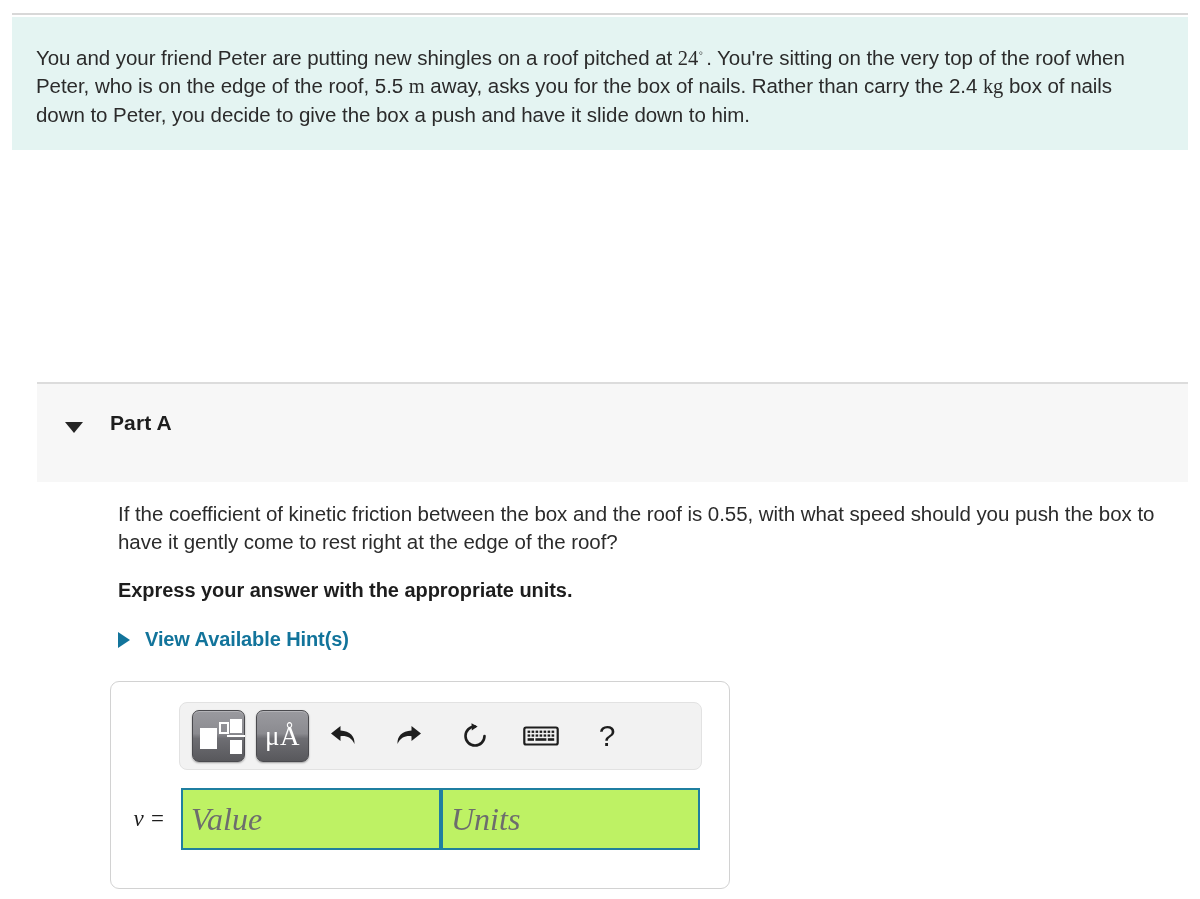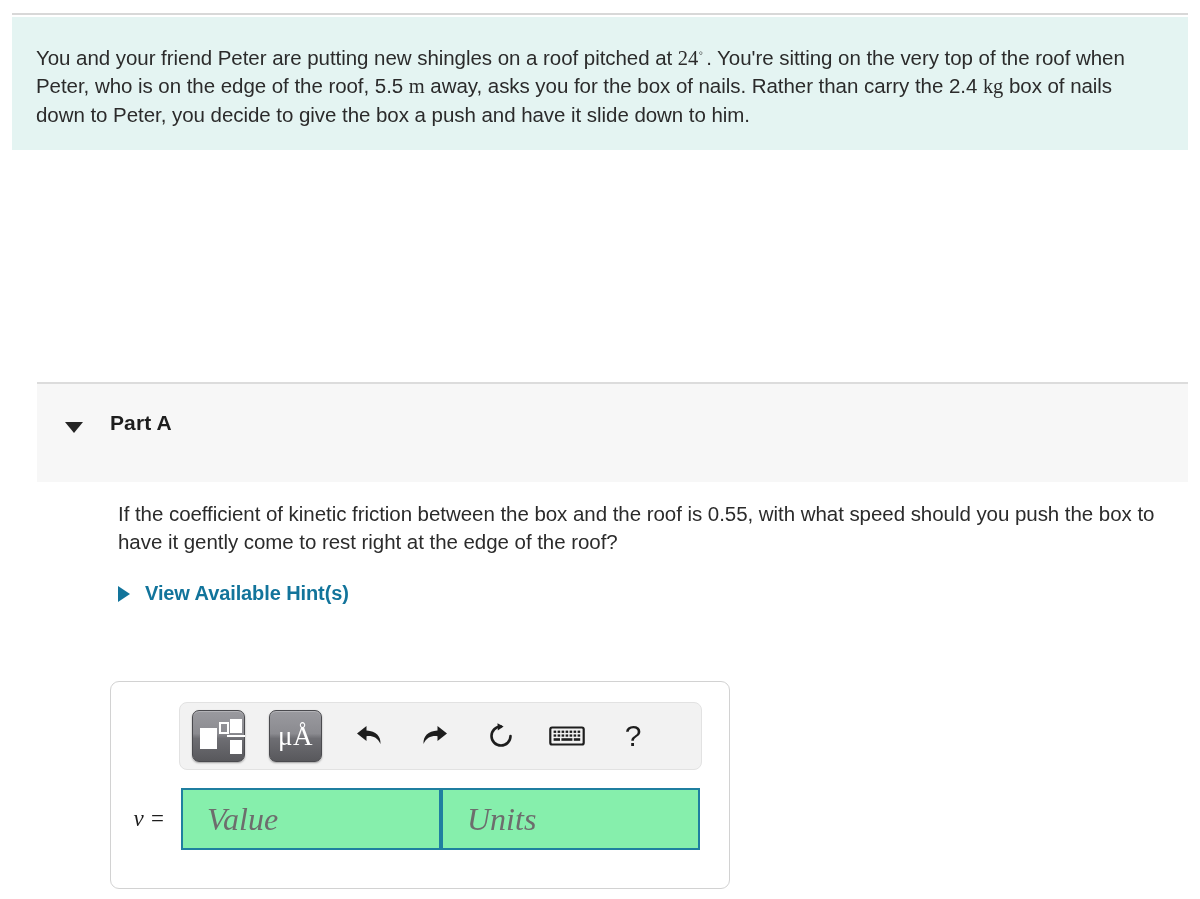--- a/index.html
+++ b/index.html
@@ -170,21 +170,21 @@
     height: 52px;
     border-radius: 7px;
     background: linear-gradient(to bottom, #9a9a9f 0%, #8b8b90 45%, #6e6e73 55%, #58585c 100%);
     border: 1px solid #4a4a4e;
     box-shadow: 0 1px 2px rgba(0,0,0,0.35), inset 0 1px 0 rgba(255,255,255,0.25);
     display: flex;
     align-items: center;
     justify-content: center;
     cursor: pointer;
     position: relative;
-    margin-right: 24px;
+    margin-right: 11px;
     box-sizing: border-box;
   }
   .tb-btn.mu {
     font-family: "Liberation Serif", serif;
     color: #ffffff;
     font-size: 27px;
     line-height: 1;
     letter-spacing: 0.5px;
   }
   
@@ -249,25 +249,25 @@
     font-size: 23px;
     color: #1d1d1d;
     width: 52px;
     text-align: right;
     padding-right: 16px;
     box-sizing: border-box;
   }
   .field {
     height: 62px;
     border: 2px solid #1f7fa0;
-    background: #86efac;
-    box-sizing: border-box;
-    display: flex;
-    align-items: center;
-    padding-left: 24px;
+    background: #bef264;
+    box-sizing: border-box;
+    display: flex;
+    align-items: center;
+    padding-left: 8px;
     cursor: text;
   }
   .field.value { width: 260px; }
   .field.units { width: 259px; border-left-width: 2px; }
   .placeholder {
     font-family: "Liberation Serif", serif;
     font-style: italic;
     font-size: 32px;
     color: #6d6d6d;
     line-height: 1;
@@ -284,20 +284,21 @@
 
 <div class="part-band">
   <div class="part-toggle">
     <span class="tri-down"></span>
   </div>
   <div class="part-title">Part A</div>
 </div>
 
 <div class="body-wrap">
   <div class="question-text">If the coefficient of kinetic friction between the box and the roof is 0.55, with what speed should you push the box to have it gently come to rest right at the edge of the roof?</div>
+  <div class="express-line">Express your answer with the appropriate units.</div>
   <div class="hint-row">
     <span class="tri-right"></span>
     <span class="hint-label">View Available Hint(s)</span>
   </div>
 </div>
 
 <div class="answer-box">
 
   <div class="toolbar">
 

